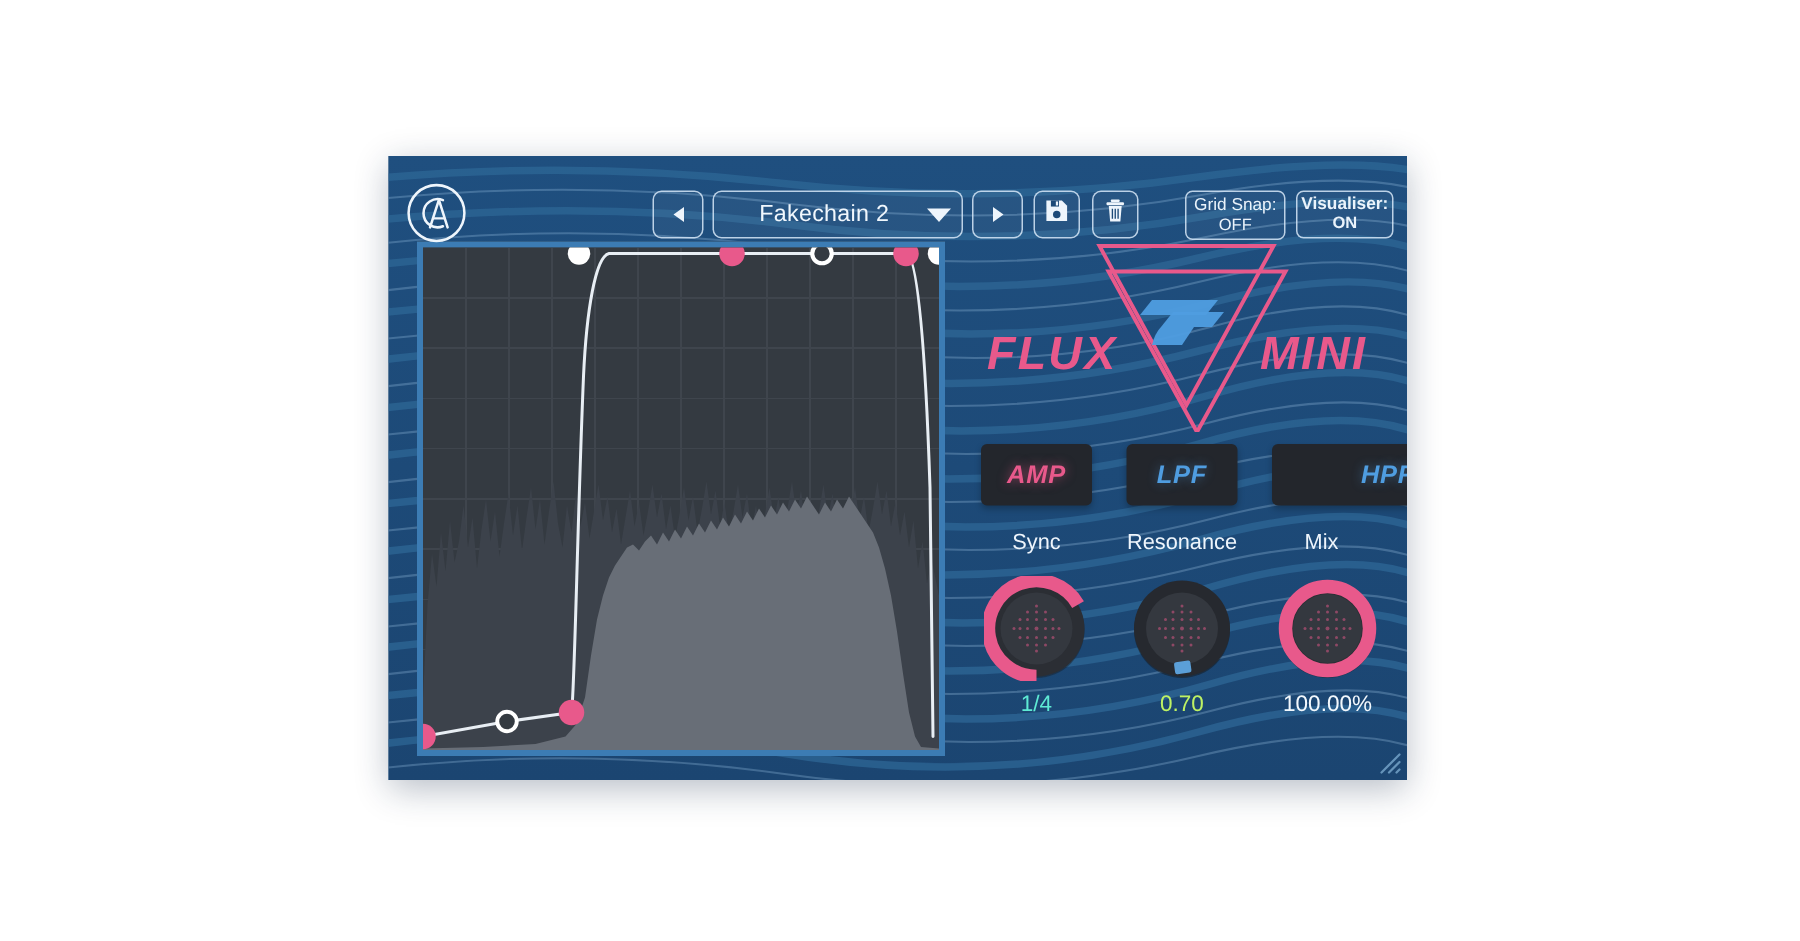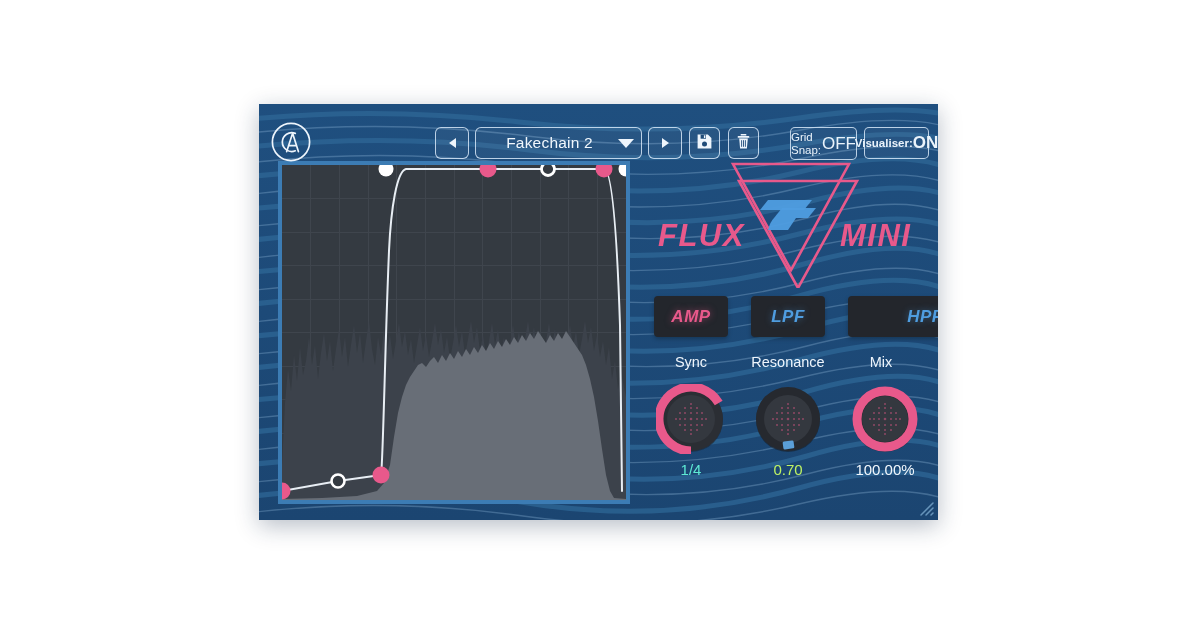--- a/index.html
+++ b/index.html
@@ -94,31 +94,31 @@
   #btn-trash { left: 469px; top: 12px; width: 31px; height: 32px; }
 
   .toggle-btn {
     position: absolute;
     box-sizing: border-box;
     border: 1.4px solid rgba(215,232,248,0.85);
     border-radius: 5px;
     background: rgba(255,255,255,0.04);
     color: #eaf3fb;
     display: flex;
-    flex-direction: row;
+    flex-direction: column;
     align-items: center;
     justify-content: center;
     line-height: 1.12;
     cursor: pointer;
     user-select: none;
   }
   #toggle-grid { left: 531px; top: 12px; width: 67px; height: 33px; }
   #toggle-vis  { left: 605px; top: 12px; width: 65px; height: 32px; font-weight: bold; }
   .toggle-label { font-size: 11.5px; }
-  .toggle-value { font-size: 17px; }
+  .toggle-value { font-size: 11px; }
 
   .tri-left  { width:0;height:0;border-top:5px solid transparent;border-bottom:5px solid transparent;border-right:7px solid #eef5fc; }
   .tri-right { width:0;height:0;border-top:5px solid transparent;border-bottom:5px solid transparent;border-left:7px solid #eef5fc; }
   .tri-down  { width:0;height:0;border-left:8px solid transparent;border-right:8px solid transparent;border-top:9px solid #eef5fc; }
 
   
   #envelope {
     position: absolute;
     left: 19px;
     top: 57px;

